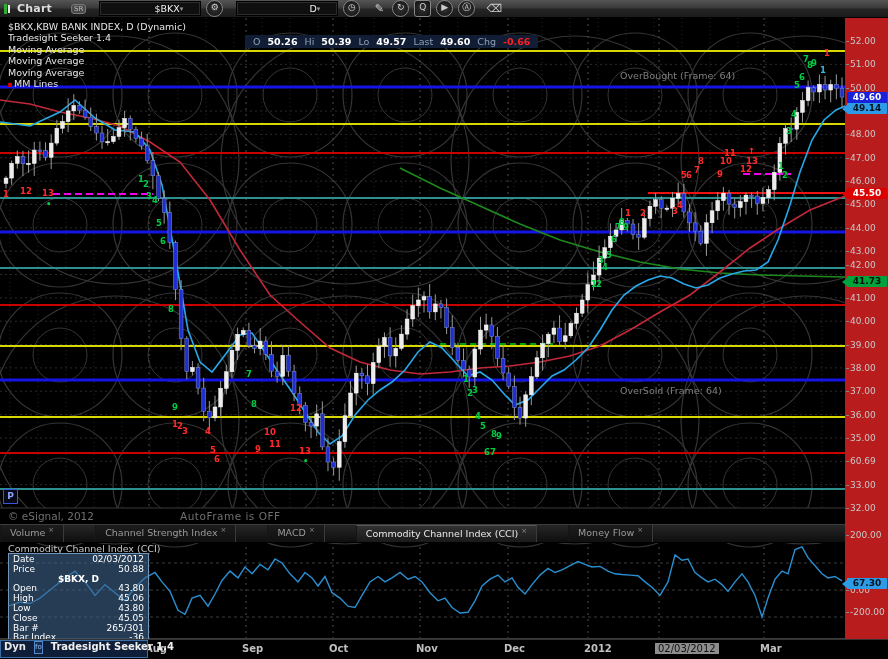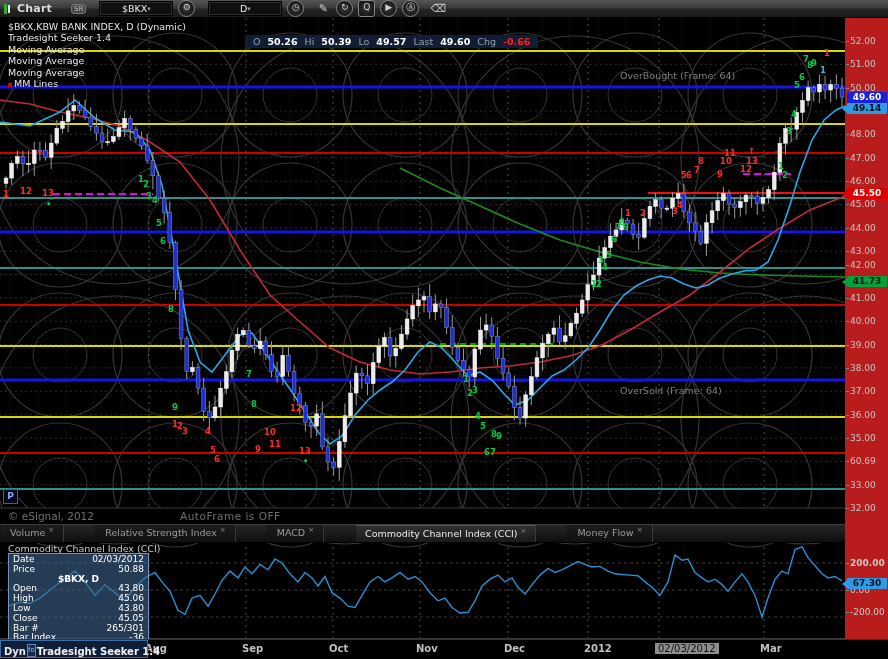--- a/index.html
+++ b/index.html
@@ -9,23 +9,23 @@
   .toolbar{position:absolute;left:0;top:0;width:888px;height:18px;z-index:30;
            background:linear-gradient(#555 0%,#3a3a3a 45%,#242424 55%,#1b1b1b 100%);
            display:flex;align-items:center;gap:5px;padding:0 4px;box-sizing:border-box;
            border-bottom:1px solid #000;}
   .winbars{display:flex;gap:1px;margin-right:2px;}
   .winbars i{display:block;width:3px;height:10px;background:#2fae2f;}
   .winbars i:last-child{background:#e8e8e8;width:2px;height:8px;margin-top:1px;}
   .tb-title{color:#ddd;font-size:11px;font-weight:bold;letter-spacing:.2px;}
   .tb-badge{font-size:7px;color:#bbb;background:#4a4a4a;border:1px solid #777;border-radius:3px;
             padding:0 2px;line-height:8px;height:8px;margin-left:14px;}
-  .combo{display:flex;align-items:center;justify-content:center;width:66px;height:13px;
+  .combo{display:flex;align-items:center;justify-content:flex-end;width:66px;height:13px;
          background:#0f0f0f;border:1px solid #000;border-top-color:#000;box-shadow:inset 0 0 0 1px #2c2c2c;
-         color:#eee;font-size:9.5px;padding:0 3px;margin-left:8px;}
+         color:#eee;font-size:9.5px;padding:0 17px;margin-left:8px;}
   .combo .arr{color:#999;font-size:7px;}
   .roundbtn{width:15px;height:15px;border-radius:50%;border:1px solid #888;background:radial-gradient(#333,#111);
             color:#ccc;font-size:9px;line-height:13px;text-align:center;}
   .flatbtn{width:16px;height:14px;color:#ccc;font-size:11px;line-height:14px;text-align:center;margin-left:6px;}
   
   .svg-layer{position:absolute;left:0;top:0;z-index:5;}
   .legend{position:absolute;left:8px;top:21px;z-index:10;color:#e6e6e6;font-size:9.5px;line-height:11.4px;}
   .legend .row{white-space:nowrap;}
   .legend .mm::before{content:"";display:inline-block;width:4px;height:4px;background:#c00;margin-right:2px;vertical-align:middle;}
   .quotebar{position:absolute;left:245px;top:35px;z-index:10;height:13px;display:flex;align-items:center;gap:7px;
@@ -59,21 +59,21 @@
   .tick::before{content:"";position:absolute;left:-4px;top:5px;width:3px;height:1px;background:#888;}
   .chip{position:absolute;left:1px;width:40px;z-index:9;font-size:9px;font-weight:bold;text-align:center;
         border-radius:1px;line-height:11px;}
   .chip .tri{position:absolute;left:-5px;top:2px;width:0;height:0;border-top:4px solid transparent;
              border-bottom:4px solid transparent;}
   
   .xaxis{position:absolute;left:0;top:639px;width:888px;height:20px;z-index:12;background:#000;border-top:1px solid #333;}
   .xlabel{position:absolute;top:3px;color:#c0c0c0;font-size:10px;font-weight:bold;}
   .xlabel.hl{background:#8d8d8d;color:#101010;padding:0 3px;font-weight:normal;}
   .statusbox{position:absolute;left:0;top:640px;width:148px;height:18px;z-index:13;background:#0e1e38;
-             border:1px solid #3a6ea5;box-sizing:border-box;display:flex;align-items:flex-end;gap:1px;padding:0 3px;}
+             border:1px solid #3a6ea5;box-sizing:border-box;display:flex;align-items:flex-start;gap:8px;padding:0 3px;}
   .statusbox .dyn{color:#e8e8e8;font-size:10px;font-weight:bold;}
   .statusbox .mini{width:11px;height:11px;border:1px solid #5588cc;background:#13294a;color:#9cbcf0;
                    font-size:7px;line-height:10px;text-align:center;}
   .statusbox .ts{color:#f0f0f0;font-size:10px;font-weight:bold;white-space:nowrap;}
 </style>
 </head>
 <body>
 
 <div class="window">
 
@@ -672,21 +672,21 @@
     <span class="cp">© eSignal, 2012</span>
     <span class="af">AutoFrame is OFF</span>
   </div>
 
   <div class="tabs" id="tabs">
       <div class="tab">
         <span>Volume</span>
         <span class="x">×</span>
       </div>
       <div class="tab">
-        <span>Relative Strength Index</span>
+        <span>Channel Strength Index</span>
         <span class="x">×</span>
       </div>
       <div class="tab">
         <span>MACD</span>
         <span class="x">×</span>
       </div>
       <div class="tab active">
         <span>Commodity Channel Index (CCI)</span>
         <span class="x">×</span>
       </div>
@@ -752,21 +752,21 @@
       <div class="tick" style="top: 368.25px;">37.00</div>
       <div class="tick" style="top: 391.6px;">36.00</div>
       <div class="tick" style="top: 414.95px;">35.00</div>
       <div class="tick" style="top: 438.3px;">60.69</div>
       <div class="tick" style="top: 461.65px;">33.00</div>
       <div class="tick" style="top: 485px;">32.00</div>
       <div class="chip" style="top: 74px; background: rgb(24, 34, 221); color: rgb(255, 255, 255);">49.60</div>
       <div class="chip" style="top: 85px; background: rgb(46, 155, 230); color: rgb(4, 18, 31);">49.14<span class="tri" style="border-right: 5px solid rgb(46, 155, 230);"></span></div>
       <div class="chip" style="top: 170px; background: rgb(221, 0, 0); color: rgb(255, 255, 255);">45.50<span class="tri" style="border-right: 5px solid rgb(221, 0, 0);"></span></div>
       <div class="chip" style="top: 258px; background: rgb(0, 162, 60); color: rgb(3, 20, 10);">41.73<span class="tri" style="border-right: 5px solid rgb(0, 162, 60);"></span></div>
-      <div class="tick" style="top: 540px; font-weight: bold;">200.00</div>
+      <div class="tick" style="top: 512px;">200.00</div>
       <div class="tick" style="top: 567px;">0.00</div>
       <div class="tick" style="top: 589px;">-200.00</div>
       <div class="chip" style="top: 560px; background: rgb(46, 155, 230); color: rgb(4, 18, 31);">67.30<span class="tri" style="border-right: 5px solid rgb(46, 155, 230);"></span></div>
     </div>
 
   <div class="xaxis" id="xaxis">
       <div class="xlabel" style="left: 145px;">Aug</div>
       <div class="xlabel" style="left: 242px;">Sep</div>
       <div class="xlabel" style="left: 329px;">Oct</div>
       <div class="xlabel" style="left: 416px;">Nov</div>

